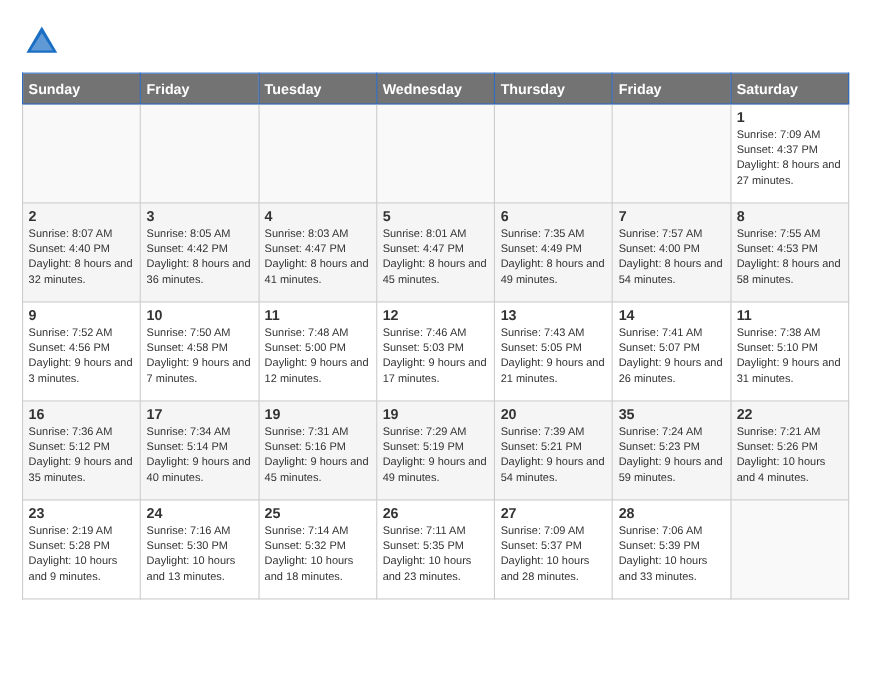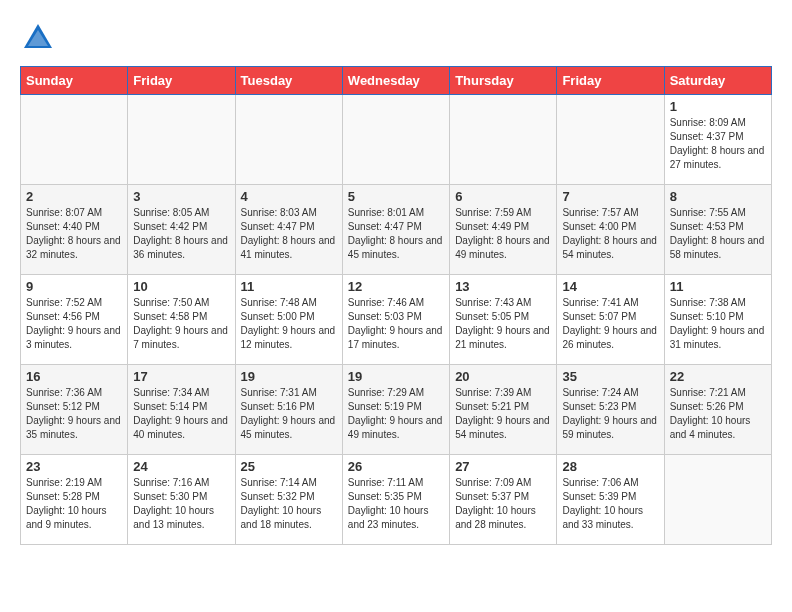--- a/index.html
+++ b/index.html
@@ -43,21 +43,21 @@
     .subtitle {
       font-size: 16px;
       color: #555;
     }
     table {
       width: 100%;
       border-collapse: collapse;
       table-layout: fixed;
     }
     th {
-      background-color: #ef4444;
+      background-color: #737373;
       color: #fff;
       font-size: 13px;
       font-weight: bold;
       padding: 6px 5px;
       text-align: left;
       border: 1px solid #2f6bbf;
     }
     td {
       border: 1px solid #ccc;
       vertical-align: top;
@@ -122,21 +122,21 @@
   <tbody id="calendar-body">
   <tr>
         <td class="empty"></td>
         <td class="empty"></td>
         <td class="empty"></td>
         <td class="empty"></td>
         <td class="empty"></td>
         <td class="empty"></td>
         <td>
           <div class="day-num">1</div>
-          <div class="day-info">Sunrise: 8:09 AM
+          <div class="day-info">Sunrise: 7:09 AM
 Sunset: 4:37 PM
 Daylight: 8 hours and 27 minutes.</div>
         </td>
       </tr>
       <tr>
         <td>
           <div class="day-num">2</div>
           <div class="day-info">Sunrise: 8:07 AM
 Sunset: 4:40 PM
 Daylight: 8 hours and 32 minutes.</div>
@@ -154,21 +154,21 @@
 Daylight: 8 hours and 41 minutes.</div>
         </td>
         <td>
           <div class="day-num">5</div>
           <div class="day-info">Sunrise: 8:01 AM
 Sunset: 4:47 PM
 Daylight: 8 hours and 45 minutes.</div>
         </td>
         <td>
           <div class="day-num">6</div>
-          <div class="day-info">Sunrise: 7:59 AM
+          <div class="day-info">Sunrise: 7:35 AM
 Sunset: 4:49 PM
 Daylight: 8 hours and 49 minutes.</div>
         </td>
         <td>
           <div class="day-num">7</div>
           <div class="day-info">Sunrise: 7:57 AM
 Sunset: 4:00 PM
 Daylight: 8 hours and 54 minutes.</div>
         </td>
         <td>

